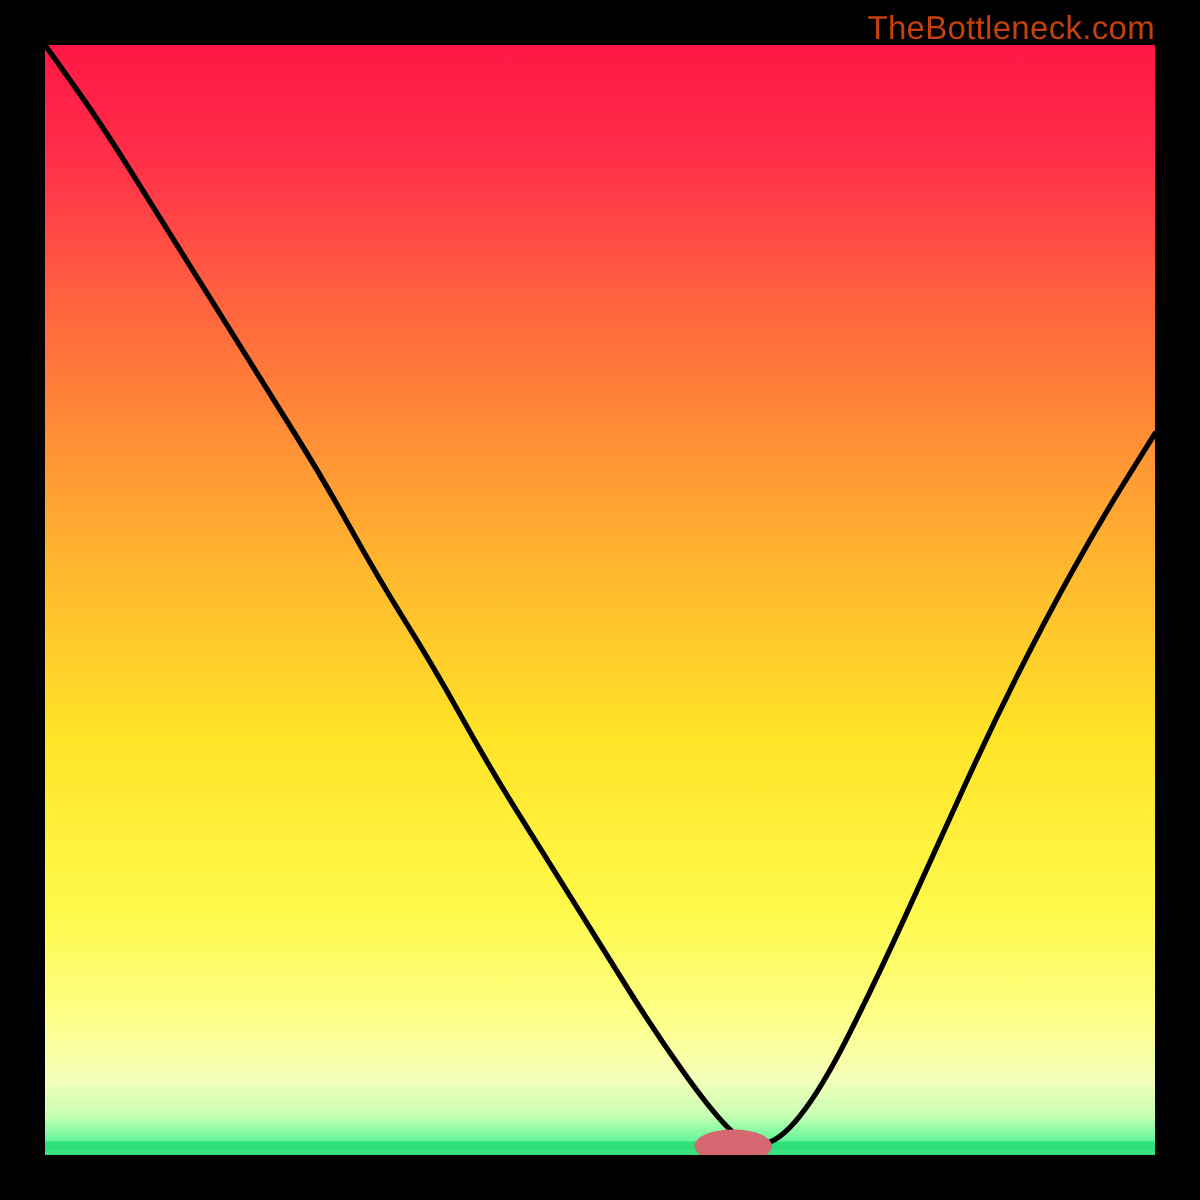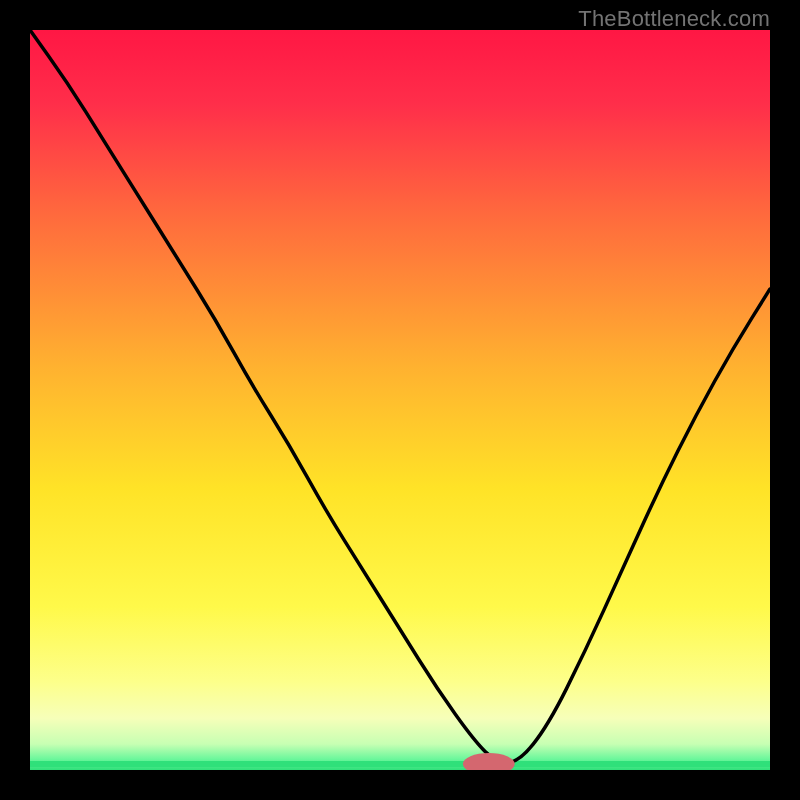--- a/index.html
+++ b/index.html
@@ -16,21 +16,21 @@
     left: 30px;
     top: 30px;
     width: 740px;
     height: 740px;
     box-sizing: border-box;
   }
   .watermark {
     position: absolute;
     top: 6px;
     right: 30px;
-    color: #737373;
+    color: #c2410c;
     font-size: 22px;
     font-weight: 500;
     letter-spacing: 0.2px;
   }
   svg {
     display: block;
   }
 </style>
 </head>
 <body>

